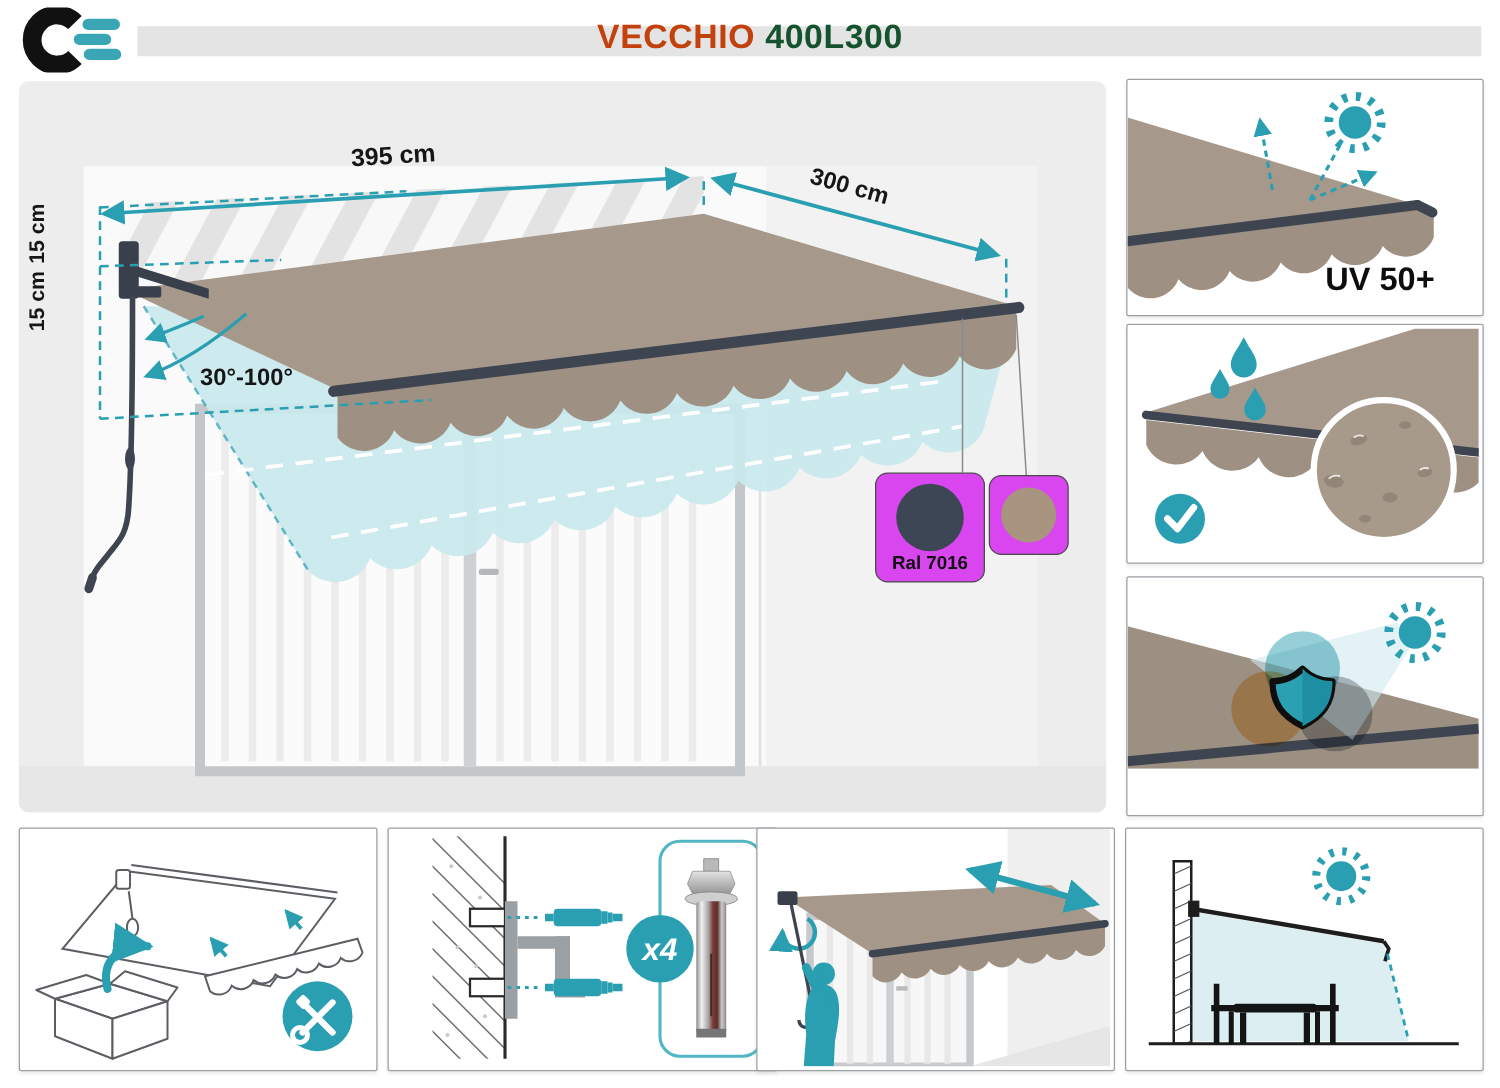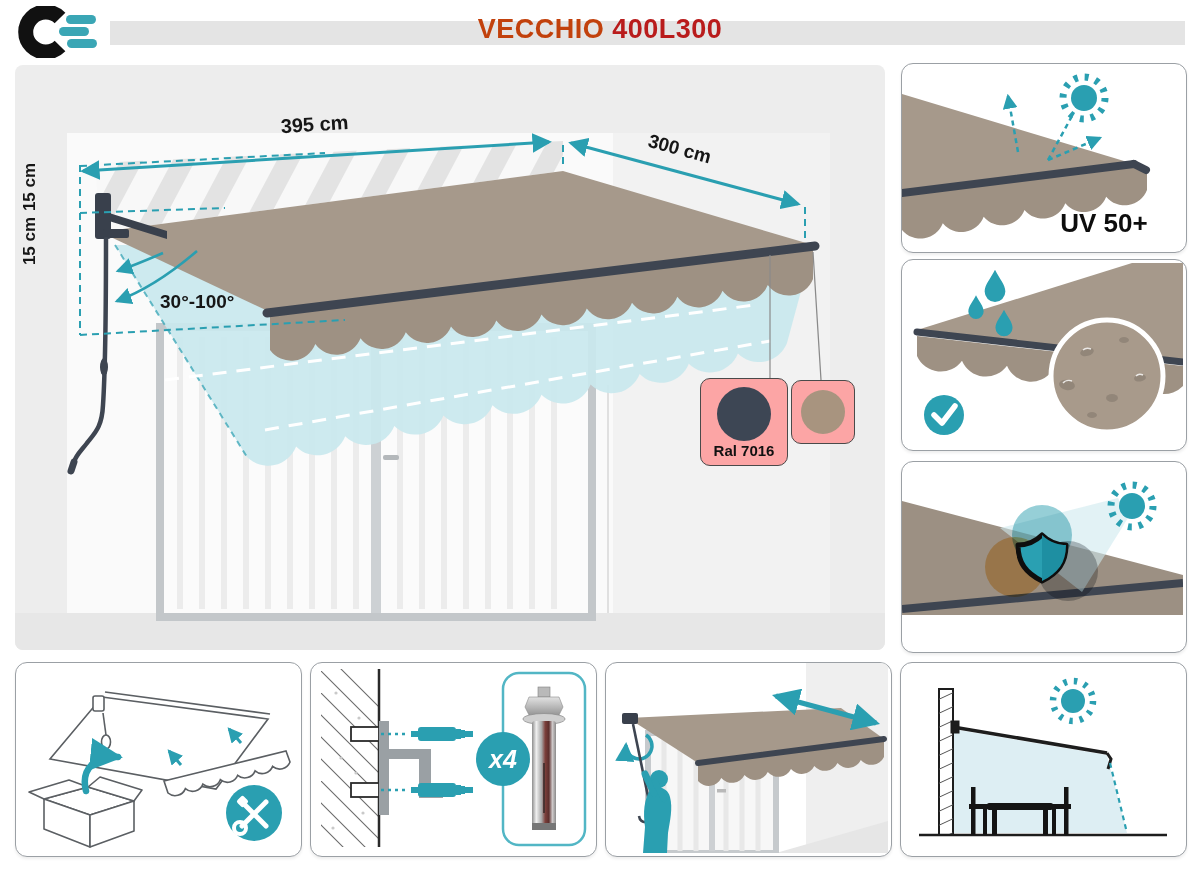--- a/index.html
+++ b/index.html
@@ -3,35 +3,35 @@
 <meta charset="utf-8">
 <style>
   html,body{margin:0;padding:0;background:#fff;}
   #app{position:relative;width:1200px;height:870px;background:#fff;
        font-family:"Liberation Sans","DejaVu Sans",sans-serif;overflow:hidden;}
   .abs{position:absolute;}
   
   #title-strip{left:110px;top:21px;width:1075px;height:24px;background:#e4e4e4;}
   #page-title{left:0;top:14px;width:1200px;text-align:center;font-size:27px;font-weight:bold;
               letter-spacing:.5px;}
-  #page-title .t1{color:#c2410c;} #page-title .t2{color:#b91c1c;}
+  #page-title .t1{color:#c2410c;} #page-title .t2{color:#14532d;}
   
   #main-panel{left:15px;top:65px;width:870px;height:585px;background:#ededed;border-radius:8px;overflow:hidden;}
-  .card{background:#fff;border:1.5px solid #9ba0a5;border-radius:12px;overflow:hidden;
+  .card{background:#fff;border:1.5px solid #9ba0a5;border-radius:2px;overflow:hidden;
         box-shadow:0 2px 3px rgba(0,0,0,.07);}
   #card-uv{left:901px;top:63px;width:284px;height:188px;}
   #card-water{left:901px;top:259px;width:284px;height:190px;}
   #card-fastness{left:901px;top:461px;width:284px;height:190px;}
   #card-assembly{left:15px;top:662px;width:285px;height:193px;}
-  #card-mounting{left:310px;top:662px;width:285px;height:193px;}
+  #card-mounting{left:310px;top:662px;width:285px;height:193px;padding-left:25px;}
   #card-operation{left:605px;top:662px;width:285px;height:193px;}
   #card-shade{left:900px;top:662px;width:285px;height:193px;}
   .card svg{display:block;}
   
-  .swatch-card{background:#fca5a5;border:1.4px solid #4a4a4a;border-radius:10px;text-align:center;}
+  .swatch-card{background:#d946ef;border:1.4px solid #4a4a4a;border-radius:10px;text-align:center;}
   #swatch-ral{left:700px;top:378px;width:86px;height:86px;}
   #swatch-fabric{left:791px;top:380px;width:62px;height:62px;}
   .swatch-dot{border-radius:50%;margin:8px auto 0;}
   #swatch-ral .swatch-dot{width:54px;height:54px;background:#3d4654;}
   #swatch-fabric .swatch-dot{width:44px;height:44px;background:#a8947f;margin-top:9px;}
   #swatch-ral .swatch-label{font-size:15px;font-weight:bold;color:#111;margin-top:1px;}
   
   #fastness-banner{position:absolute;left:0;bottom:0;width:100%;height:34px;background:#2196aa;
      color:#fff;font-size:15.5px;font-weight:bold;text-align:center;line-height:34px;}
   svg text{font-family:"Liberation Sans","DejaVu Sans",sans-serif;}

